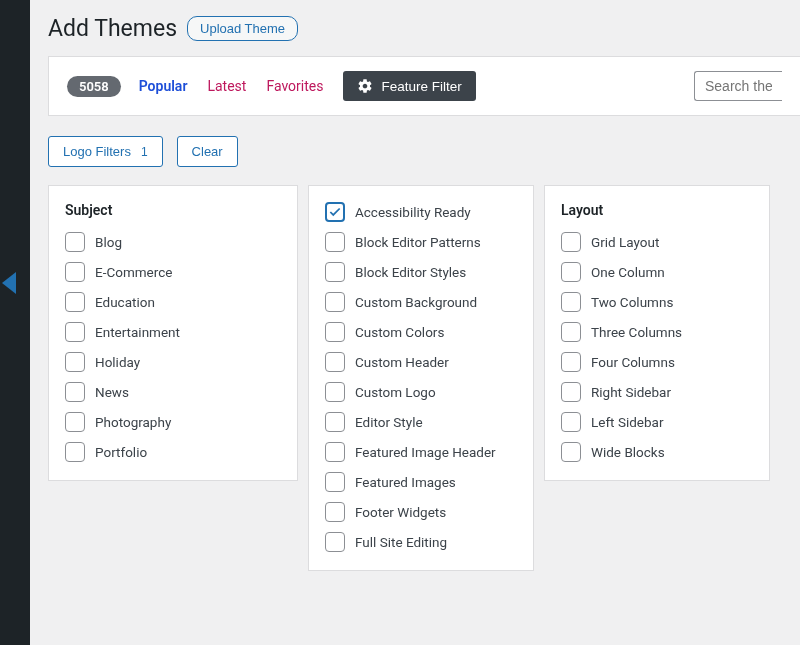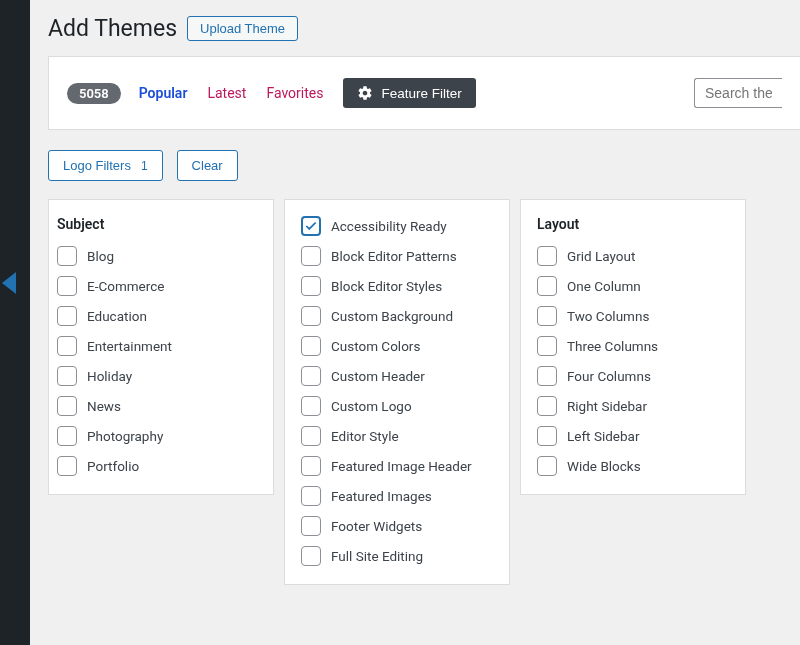--- a/index.html
+++ b/index.html
@@ -15,26 +15,26 @@
     border-bottom: 11px solid transparent;
     border-right: 14px solid #2271b1;
   }
 
   .main { flex: 1; background: #f0f0f1; padding: 3px 0 0 0; position: relative; }
 
   .header-row { display: flex; align-items: center; margin: 12px 0 14px 18px; }
   .page-title { font-size: 23px; font-weight: 400; color: #1d2327; margin-right: 10px; }
   .upload-btn {
     border: 1px solid #2271b1; color: #2271b1; background: #f6f7f7;
-    padding: 4px 12px; font-size: 13px; border-radius: 3px; cursor: pointer;
+    padding: 4px 12px; font-size: 13px; border-radius: 10px; cursor: pointer;
   }
 
   .filter-bar {
     background: #fff; border: 1px solid #dcdcde; border-right: none;
-    margin-left: 18px; padding: 21px 18px; display: flex; align-items: center;
+    margin-left: 18px; padding: 14px 18px; display: flex; align-items: center;
   }
   .count-pill {
     background: #646970; color: #fff; font-size: 13px;
     padding: 3px 12px; border-radius: 30px; font-weight: 600; margin-right: 18px;
   }
   .tab { display: inline-block; margin-right: 20px; font-size: 14px; color: #be185d; cursor: pointer; }
   .tab.active { color: #1d4ed8; font-weight: 600; }
   .feature-filter-btn {
     background: #3c434a; color: #fff; border: none; padding: 7px 14px;
     border-radius: 3px; font-size: 13.5px; cursor: pointer; display: inline-flex; align-items: center;
@@ -52,21 +52,21 @@
     border: 1px solid #2271b1; color: #2271b1; background: #fff;
     padding: 7px 14px; font-size: 13px; border-radius: 3px; cursor: pointer;
     display: inline-flex; align-items: center;
   }
   .btn-blue .count { margin-left: 10px; font-size: 12px; color: #2271b1; }
 
   .cols { display: flex; gap: 10px; align-items: flex-start; }
   .card {
     background: #fff; border: 1px solid #dcdcde; padding: 16px 16px 18px;
   }
-  .card.subject { width: 226px; padding-left: 8px; }
+  .card.subject { width: 250px; }
   .card.features { width: 226px; }
   .card.layout   { width: 226px; }
   .card h3 { font-size: 14px; color: #1d2327; font-weight: 600; margin-bottom: 14px; }
   .opt-row { display: flex; align-items: center; margin-bottom: 10px; cursor: pointer; }
   .opt-row:last-child { margin-bottom: 0; }
   .cb {
     width: 20px; height: 20px; border: 1px solid #8c8f94; border-radius: 4px;
     margin-right: 10px; display: flex; align-items: center; justify-content: center;
     flex-shrink: 0; background: #fff;
   }

